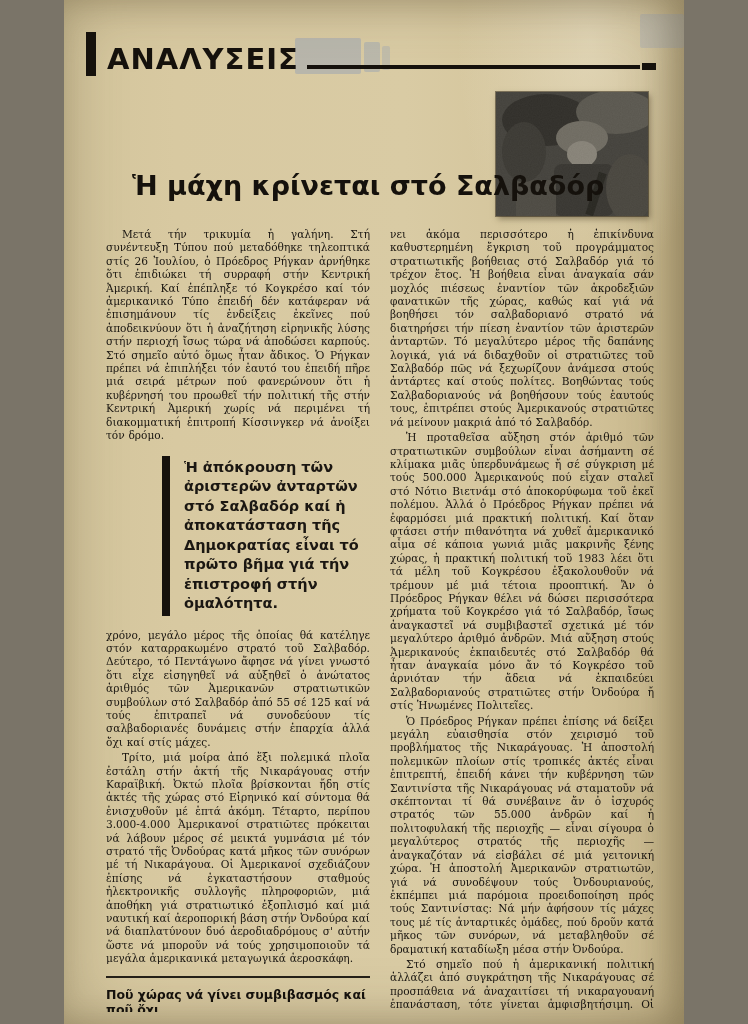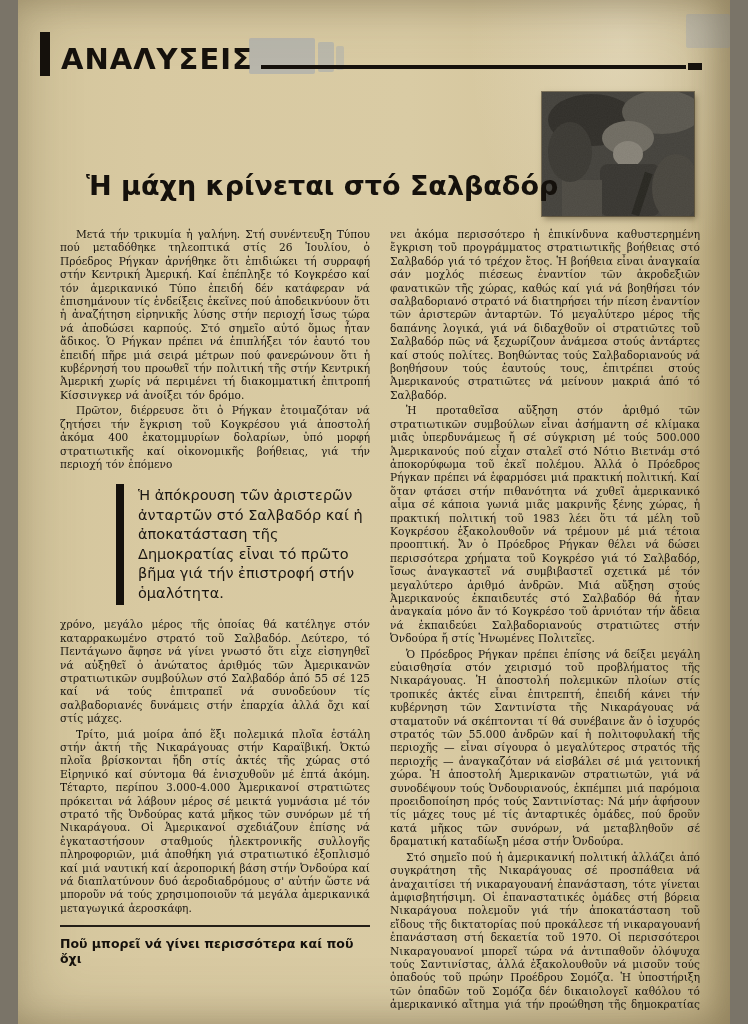--- a/index.html
+++ b/index.html
@@ -1,18 +1,18 @@
 <!DOCTYPE html>
 <html lang="el"><head>
 <meta charset="utf-8">
 <style>
   html,body{margin:0;padding:0;background:#7a7468;}
   .page{
     position:relative;
-    width:712px;height:1024px;
+    width:620px;height:1024px;
     margin:0 auto;
     background:
       radial-gradient(ellipse at 85% 4%, rgba(236,228,205,.55) 0%, rgba(236,228,205,0) 18%),
       linear-gradient(90deg,#d3c59c 0%,#d8c9a1 18%,#d9cba4 55%,#d2c298 84%,#c4b489 100%),
       #d5c69e;
     box-shadow:inset 0 0 60px rgba(92,78,48,.35), inset -14px 0 28px rgba(92,78,48,.28);
     overflow:hidden;
     font-family:"DejaVu Serif", serif;
     color:#191510;
   }
@@ -72,21 +72,21 @@
   
   .pullquote{
     margin:13px 0 13px 56px;
     padding:2px 0 2px 14px;
     border-left:8px solid #15110c;
     display:block;
   }
   .pq-text{
     display:block;
     font-family:"DejaVu Sans", sans-serif;
-    font-weight:normal;font-size:14.5px;line-height:19.5px;
+    font-weight:bold;font-size:14.5px;line-height:19.5px;
     text-align:left;color:#1b1712;
   }
 
   
   .subhead{
     margin:10px 0 8px 0;padding-top:9px;
     border-top:2px solid #241f17;
     font-family:"DejaVu Sans", sans-serif;
     font-weight:bold;font-size:12.5px;line-height:15px;color:#15110c;
   }
@@ -130,30 +130,29 @@
       <rect width="152" height="124" fill="#6b675d" opacity="0.18" filter="url(#grain)"></rect>
     </svg>
   </figure>
 
   <h2 class="title">Ἡ μάχη κρίνεται στό Σαλβαδόρ</h2>
 
   <div class="columns">
 
     <div class="col">
       <p>Μετά τήν τρικυμία ἡ γαλήνη. Στή συνέντευξη Τύπου πού μεταδόθηκε τηλεοπτικά στίς 26 Ἰουλίου, ὁ Πρόεδρος Ρήγκαν ἀρνήθηκε ὅτι ἐπιδιώκει τή συρραφή στήν Κεντρική Ἀμερική. Καί ἐπέπληξε τό Κογκρέσο καί τόν ἀμερικανικό Τύπο ἐπειδή δέν κατάφεραν νά ἐπισημάνουν τίς ἐνδείξεις ἐκεῖνες πού ἀποδεικνύουν ὅτι ἡ ἀναζήτηση εἰρηνικῆς λύσης στήν περιοχή ἴσως τώρα νά ἀποδώσει καρπούς. Στό σημεῖο αὐτό ὅμως ἦταν ἄδικος. Ὁ Ρήγκαν πρέπει νά ἐπιπλήξει τόν ἑαυτό του ἐπειδή πῆρε μιά σειρά μέτρων πού φανερώνουν ὅτι ἡ κυβέρνησή του προωθεῖ τήν πολιτική τῆς στήν Κεντρική Ἀμερική χωρίς νά περιμένει τή διακομματική ἐπιτροπή Κίσσινγκερ νά ἀνοίξει τόν δρόμο.</p>
-      <p>Πρῶτον, διέρρευσε ὅτι ὁ Ρήγκαν ἑτοιμαζόταν νά ζητήσει τήν ἔγκριση τοῦ Κογκρέσου γιά ἀποστολή ἀκόμα 400 ἑκατομμυρίων δολαρίων, ὑπό μορφή στρατιωτικῆς καί οἰκονομικῆς βοήθειας, γιά τήν περιοχή τόν ἑπόμενο</p>
 
       <blockquote class="pullquote">
         <span class="pq-text">Ἡ ἀπόκρουση τῶν ἀριστερῶν ἀνταρτῶν στό Σαλβαδόρ καί ἡ ἀποκατάσταση τῆς Δημοκρατίας εἶναι τό πρῶτο βῆμα γιά τήν ἐπιστροφή στήν ὁμαλότητα.</span>
       </blockquote>
 
       <p class="noindent">χρόνο, μεγάλο μέρος τῆς ὁποίας θά κατέληγε στόν καταρρακωμένο στρατό τοῦ Σαλβαδόρ. Δεύτερο, τό Πεντάγωνο ἄφησε νά γίνει γνωστό ὅτι εἶχε εἰσηγηθεῖ νά αὐξηθεῖ ὁ ἀνώτατος ἀριθμός τῶν Ἀμερικανῶν στρατιωτικῶν συμβούλων στό Σαλβαδόρ ἀπό 55 σέ 125 καί νά τούς ἐπιτραπεῖ νά συνοδεύουν τίς σαλβαδοριανές δυνάμεις στήν ἐπαρχία ἀλλά ὄχι καί στίς μάχες.</p>
       <p>Τρίτο, μιά μοίρα ἀπό ἕξι πολεμικά πλοῖα ἐστάλη στήν ἀκτή τῆς Νικαράγουας στήν Καραϊβική. Ὀκτώ πλοῖα βρίσκονται ἤδη στίς ἀκτές τῆς χώρας στό Εἰρηνικό καί σύντομα θά ἐνισχυθοῦν μέ ἑπτά ἀκόμη. Τέταρτο, περίπου 3.000-4.000 Ἀμερικανοί στρατιῶτες πρόκειται νά λάβουν μέρος σέ μεικτά γυμνάσια μέ τόν στρατό τῆς Ὀνδούρας κατά μῆκος τῶν συνόρων μέ τή Νικαράγουα. Οἱ Ἀμερικανοί σχεδιάζουν ἐπίσης νά ἐγκαταστήσουν σταθμούς ἠλεκτρονικῆς συλλογῆς πληροφοριῶν, μιά ἀποθήκη γιά στρατιωτικό ἐξοπλισμό καί μιά ναυτική καί ἀεροπορική βάση στήν Ὀνδούρα καί νά διαπλατύνουν δυό ἀεροδιαδρόμους σ' αὐτήν ὥστε νά μποροῦν νά τούς χρησιμοποιοῦν τά μεγάλα ἀμερικανικά μεταγωγικά ἀεροσκάφη.</p>
 
-      <h3 class="subhead">Ποῦ μπορεῖ νά γίνει περισσότερα καί ποῦ ὄχι</h3>
+      <h3 class="subhead">Ποῦ χώρας νά γίνει συμβιβασμός καί ποῦ ὄχι</h3>
 
     </div>
 
     <div class="col">
       <p class="noindent">νει ἀκόμα περισσότερο ἡ ἐπικίνδυνα καθυστερημένη ἔγκριση τοῦ προγράμματος στρατιωτικῆς βοήθειας στό Σαλβαδόρ γιά τό τρέχον ἔτος. Ἡ βοήθεια εἶναι ἀναγκαία σάν μοχλός πιέσεως ἐναντίον τῶν ἀκροδεξιῶν φανατικῶν τῆς χώρας, καθώς καί γιά νά βοηθήσει τόν σαλβαδοριανό στρατό νά διατηρήσει τήν πίεση ἐναντίον τῶν ἀριστερῶν ἀνταρτῶν. Τό μεγαλύτερο μέρος τῆς δαπάνης λογικά, γιά νά διδαχθοῦν οἱ στρατιῶτες τοῦ Σαλβαδόρ πῶς νά ξεχωρίζουν ἀνάμεσα στούς ἀντάρτες καί στούς πολίτες. Βοηθώντας τούς Σαλβαδοριανούς νά βοηθήσουν τούς ἑαυτούς τους, ἐπιτρέπει στούς Ἀμερικανούς στρατιῶτες νά μείνουν μακριά ἀπό τό Σαλβαδόρ.</p>
       <p>Ἡ προταθεῖσα αὔξηση στόν ἀριθμό τῶν στρατιωτικῶν συμβούλων εἶναι ἀσήμαντη σέ κλίμακα μιᾶς ὑπερδυνάμεως ἤ σέ σύγκριση μέ τούς 500.000 Ἀμερικανούς πού εἶχαν σταλεῖ στό Νότιο Βιετνάμ στό ἀποκορύφωμα τοῦ ἐκεῖ πολέμου. Ἀλλά ὁ Πρόεδρος Ρήγκαν πρέπει νά ἐφαρμόσει μιά πρακτική πολιτική. Καί ὅταν φτάσει στήν πιθανότητα νά χυθεῖ ἀμερικανικό αἷμα σέ κάποια γωνιά μιᾶς μακρινῆς ξένης χώρας, ἡ πρακτική πολιτική τοῦ 1983 λέει ὅτι τά μέλη τοῦ Κογκρέσου ἐξακολουθοῦν νά τρέμουν μέ μιά τέτοια προοπτική. Ἄν ὁ Πρόεδρος Ρήγκαν θέλει νά δώσει περισσότερα χρήματα τοῦ Κογκρέσο γιά τό Σαλβαδόρ, ἴσως ἀναγκαστεῖ νά συμβιβαστεῖ σχετικά μέ τόν μεγαλύτερο ἀριθμό ἀνδρῶν. Μιά αὔξηση στούς Ἀμερικανούς ἐκπαιδευτές στό Σαλβαδόρ θά ἦταν ἀναγκαία μόνο ἄν τό Κογκρέσο τοῦ ἀρνιόταν τήν ἄδεια νά ἐκπαιδεύει Σαλβαδοριανούς στρατιῶτες στήν Ὀνδούρα ἤ στίς Ἡνωμένες Πολιτεῖες.</p>
       <p>Ὁ Πρόεδρος Ρήγκαν πρέπει ἐπίσης νά δείξει μεγάλη εὐαισθησία στόν χειρισμό τοῦ προβλήματος τῆς Νικαράγουας. Ἡ ἀποστολή πολεμικῶν πλοίων στίς τροπικές ἀκτές εἶναι ἐπιτρεπτή, ἐπειδή κάνει τήν κυβέρνηση τῶν Σαντινίστα τῆς Νικαράγουας νά σταματοῦν νά σκέπτονται τί θά συνέβαινε ἄν ὁ ἰσχυρός στρατός τῶν 55.000 ἀνδρῶν καί ἡ πολιτοφυλακή τῆς περιοχῆς — εἶναι σίγουρα ὁ μεγαλύτερος στρατός τῆς περιοχῆς — ἀναγκαζόταν νά εἰσβάλει σέ μιά γειτονική χώρα. Ἡ ἀποστολή Ἀμερικανῶν στρατιωτῶν, γιά νά συνοδέψουν τούς Ὀνδουριανούς, ἐκπέμπει μιά παρόμοια προειδοποίηση πρός τούς Σαντινίστας: Νά μήν ἀφήσουν τίς μάχες τους μέ τίς ἀνταρτικές ὁμάδες, πού δροῦν κατά μῆκος τῶν συνόρων, νά μεταβληθοῦν σέ δραματική καταδίωξη μέσα στήν Ὀνδούρα.</p>
       <p>Στό σημεῖο πού ἡ ἀμερικανική πολιτική ἀλλάζει ἀπό συγκράτηση τῆς Νικαράγουας σέ προσπάθεια νά ἀναχαιτίσει τή νικαραγουανή ἐπανάσταση, τότε γίνεται ἀμφισβητήσιμη. Οἱ ἐπαναστατικές ὁμάδες στή βόρεια Νικαράγουα πολεμοῦν γιά τήν ἀποκατάσταση τοῦ εἴδους τῆς δικτατορίας πού προκάλεσε τή νικαραγουανή ἐπανάσταση στή δεκαετία τοῦ 1970. Οἱ περισσότεροι Νικαραγουανοί μπορεῖ τώρα νά ἀντιπαθοῦν ὁλόψυχα τούς Σαντινίστας, ἀλλά ἐξακολουθοῦν νά μισοῦν τούς ὀπαδούς τοῦ πρώην Προέδρου Σομόζα. Ἡ ὑποστήριξη τῶν ὀπαδῶν τοῦ Σομόζα δέν δικαιολογεῖ καθόλου τό ἀμερικανικό αἴτημα γιά τήν προώθηση τῆς δημοκρατίας στήν περιοχή.</p>
     </div>
 

